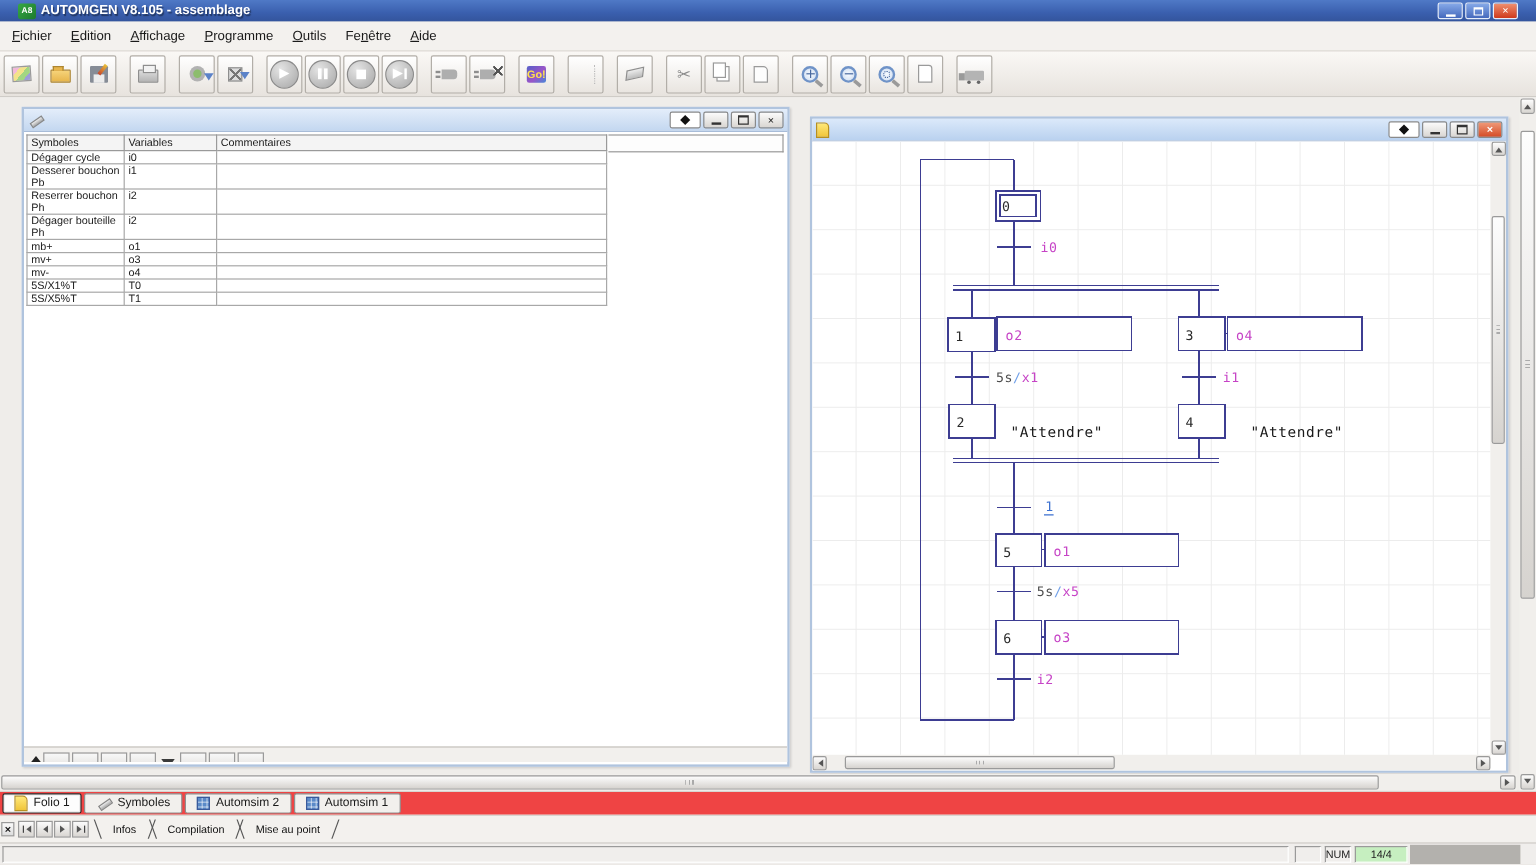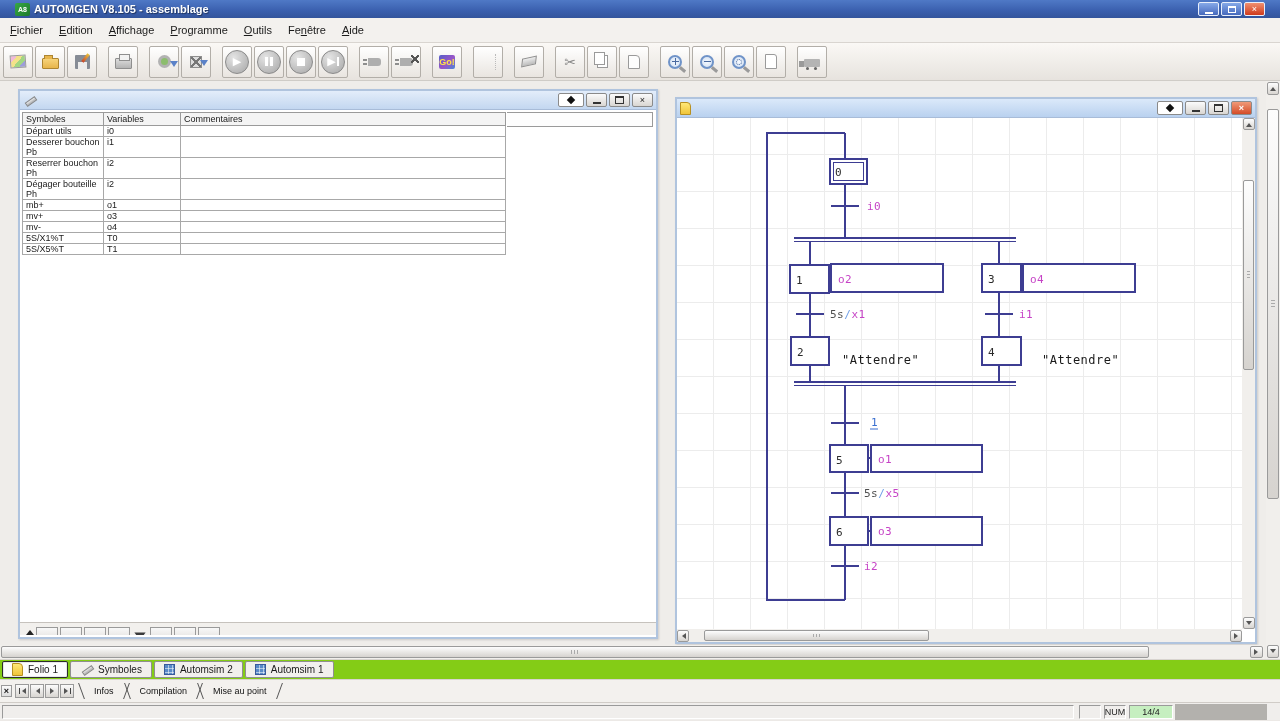--- a/index.html
+++ b/index.html
@@ -130,21 +130,21 @@
   
   svg text { font-family:"DejaVu Sans Mono", monospace; letter-spacing:0.5px; }
   text.stepnum { font-size:11px; fill:#2a2a2a; }
   text.tlabel  { font-size:11px; fill:#c643c6; }
   text.comment { font-size:12px; fill:#1a1a1a; }
   text.bluelbl { font-size:11px; fill:#3a6fd0; }
   tspan.dark  { fill:#4d4d4d; }
   tspan.slash { fill:#6f9fe8; }
 
   
-  .doctabs { height:20px; background:#84cc16; display:flex; align-items:center; padding-left:2px; gap:2px; border-top:1px solid #d8d4cf; }
+  .doctabs { height:20px; background:#ef4444; display:flex; align-items:center; padding-left:2px; gap:2px; border-top:1px solid #d8d4cf; }
   .dtab { height:17px; display:inline-flex; align-items:center; gap:5px; padding:0 9px; font-size:10px; color:#1a1a1a; border:1px solid #8f8f8f; border-radius:2px; background:#f2f0ed; }
   .dtab.active { border:1px solid #2a2a2a; background:#fdfdfd; box-shadow:inset 0 0 0 1px #e8e8e8; }
 
   
   .outputbar { height:23px; background:#f3f1ee; border-top:1px solid #d8d4cf; display:flex; align-items:center; padding-left:1px; }
   .ob-close { width:11px; height:12px; border:1px solid #9a9a9a; background:linear-gradient(#fbfbfb,#ddd); font-size:9px; line-height:10px; text-align:center; color:#111; margin-right:3px; font-weight:bold; }
   .ob-nav { width:14px; height:14px; margin-right:1px; display:inline-flex; align-items:center; justify-content:center; gap:1px; border:1px solid #9a9a9a; background:linear-gradient(#fbfbfb,#d9d6d2); }
   .ob-bar { width:1px; height:6px; background:#444; }
   .otabs { display:flex; margin-left:6px; height:16px; }
   .otab { position:relative; padding:0 13px; font-size:9px; line-height:16px; color:#111; }
@@ -305,21 +305,21 @@
               <col style="width:77px">
               <col style="width:325px">
             </colgroup>
           <tbody>
               <tr>
             <th>Symboles</th>
             <th>Variables</th>
             <th>Commentaires</th>
           </tr>
           <tr>
-                <td>Départ utils</td>
+                <td>Dégager cycle</td>
                 <td>i0</td>
                 <td></td>
               </tr>
           <tr>
                 <td>Desserer bouchon Pb</td>
                 <td>i1</td>
                 <td></td>
               </tr>
           <tr>
                 <td>Reserrer bouchon Ph</td>

